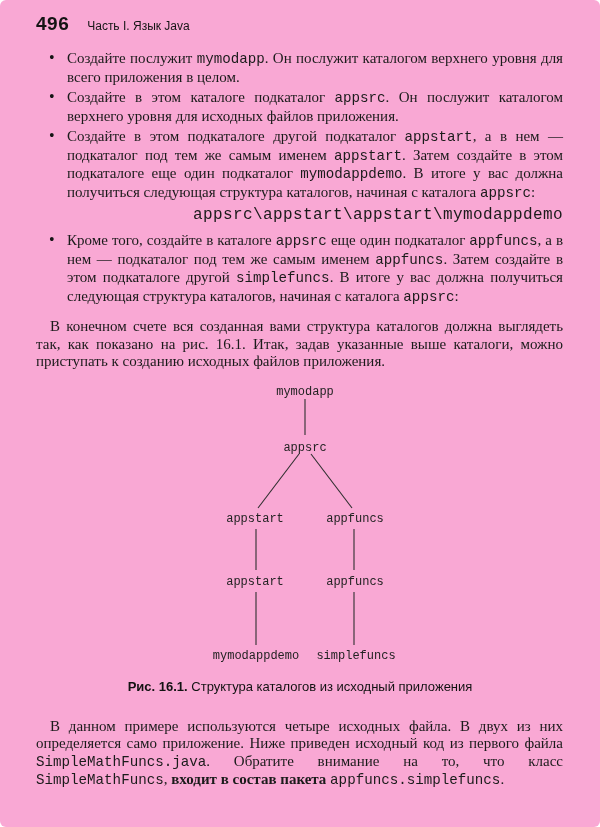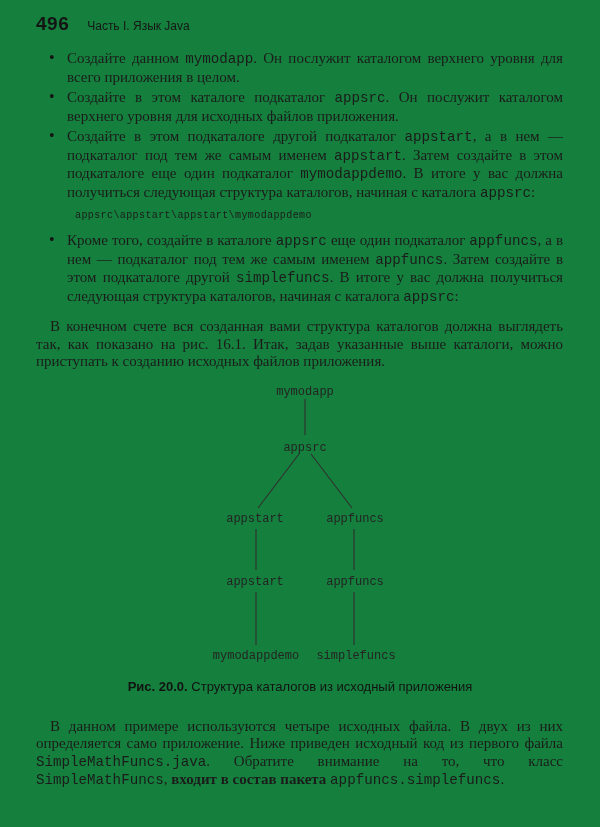--- a/index.html
+++ b/index.html
@@ -5,26 +5,27 @@
   html, body {
     margin: 0;
     padding: 0;
     background: #ffffff;
   }
   .page {
     position: relative;
     width: 600px;
     height: 827px;
     margin: 0 auto;
-    background: #15803d;
+    background: #f9a8d4;
     color: #1b1b1b;
     font-family: "Liberation Serif", serif;
     font-size: 15px;
     overflow: hidden;
     box-sizing: border-box;
+    border-radius: 6px;
   }
   
   .hdr {
     display: flex;
     align-items: baseline;
     margin: 13px 37px 0 36px;
     font-family: "Liberation Sans", sans-serif;
   }
   .hdr-num {
     font-size: 19px;
@@ -57,25 +58,25 @@
     top: -1px;
     font-size: 16px;
     color: #141414;
   }
   .code-inline {
     font-family: "Liberation Mono", monospace;
     font-size: 14.2px;
   }
   .code-line {
     font-family: "Liberation Mono", monospace;
-    font-size: 10px;
+    font-size: 16px;
     letter-spacing: 0.4px;
     line-height: 15px;
     margin: 6px 0 9px 8px;
-    text-align: left;
+    text-align: right;
     white-space: nowrap;
   }
   .para {
     margin: 12px 37px 0 36px;
     text-align: justify;
     line-height: 17.5px;
     text-indent: 14px;
   }
   .bold { font-weight: 700; }
   
@@ -113,21 +114,21 @@
 
 <div class="page">
 
   <div class="hdr">
     <span class="hdr-num">496</span>
     <span class="hdr-title">Часть I. Язык Java</span>
   </div>
 
   <ul class="blist">
     <li>
-      <span><span>Создайте данном </span><span class="code-inline">mymodapp</span><span>. Он послужит каталогом верхнего уровня для всего приложения в целом.</span></span>
+      <span><span>Создайте послужит </span><span class="code-inline">mymodapp</span><span>. Он послужит каталогом верхнего уровня для всего приложения в целом.</span></span>
     </li>
     <li>
       <span><span>Создайте в этом каталоге подкаталог </span><span class="code-inline">appsrc</span><span>. Он послужит каталогом верхнего уровня для исходных файлов приложения.</span></span>
     </li>
     <li>
       <span><span>Создайте в этом подкаталоге другой подкаталог </span><span class="code-inline">appstart</span><span>, а в нем — подкаталог под тем же самым именем </span><span class="code-inline">appstart</span><span>. Затем создайте в этом подкаталоге еще один подкаталог </span><span class="code-inline">mymodappdemo</span><span>. В итоге у вас должна получиться следующая структура каталогов, начиная с каталога </span><span class="code-inline">appsrc</span><span>:</span></span>
       <div class="code-line">appsrc\appstart\appstart\mymodappdemo</div>
     </li>
     <li>
       <span><span>Кроме того, создайте в каталоге </span><span class="code-inline">appsrc</span><span> еще один подкаталог </span><span class="code-inline">appfuncs</span><span>, а в нем — подкаталог под тем же самым именем </span><span class="code-inline">appfuncs</span><span>. Затем создайте в этом подкаталоге другой </span><span class="code-inline">simplefuncs</span><span>. В итоге у вас должна получиться следующая структура каталогов, начиная с каталога </span><span class="code-inline">appsrc</span><span>:</span></span>
@@ -152,18 +153,18 @@
     <span class="fig-label" style="left:305px; top:59px;">appsrc</span>
     <span class="fig-label" style="left:255px; top:130px;">appstart</span>
     <span class="fig-label" style="left:355px; top:130px;">appfuncs</span>
     <span class="fig-label" style="left:255px; top:193px;">appstart</span>
     <span class="fig-label" style="left:355px; top:193px;">appfuncs</span>
     <span class="fig-label" style="left:256px; top:267px;">mymodappdemo</span>
     <span class="fig-label" style="left:356px; top:267px;">simplefuncs</span>
   </div>
 
   <div class="caption">
-    <span class="cap-label">Рис. 20.0.</span><span> Структура каталогов из исходный приложения</span>
+    <span class="cap-label">Рис. 16.1.</span><span> Структура каталогов из исходный приложения</span>
   </div>
 
   <p class="para para-bottom"><span>В данном примере используются четыре исходных файла. В двух из них определяется само приложение. Ниже приведен исходный код из первого файла </span><span class="code-inline">SimpleMathFuncs.java</span><span>. Обратите внимание на то, что класс </span><span class="code-inline">SimpleMathFuncs</span><span>, </span><span class="bold">входит в состав пакета</span><span> </span><span class="code-inline">appfuncs.simplefuncs</span><span>.</span></p>
 
 </div>
 
 </body></html>

